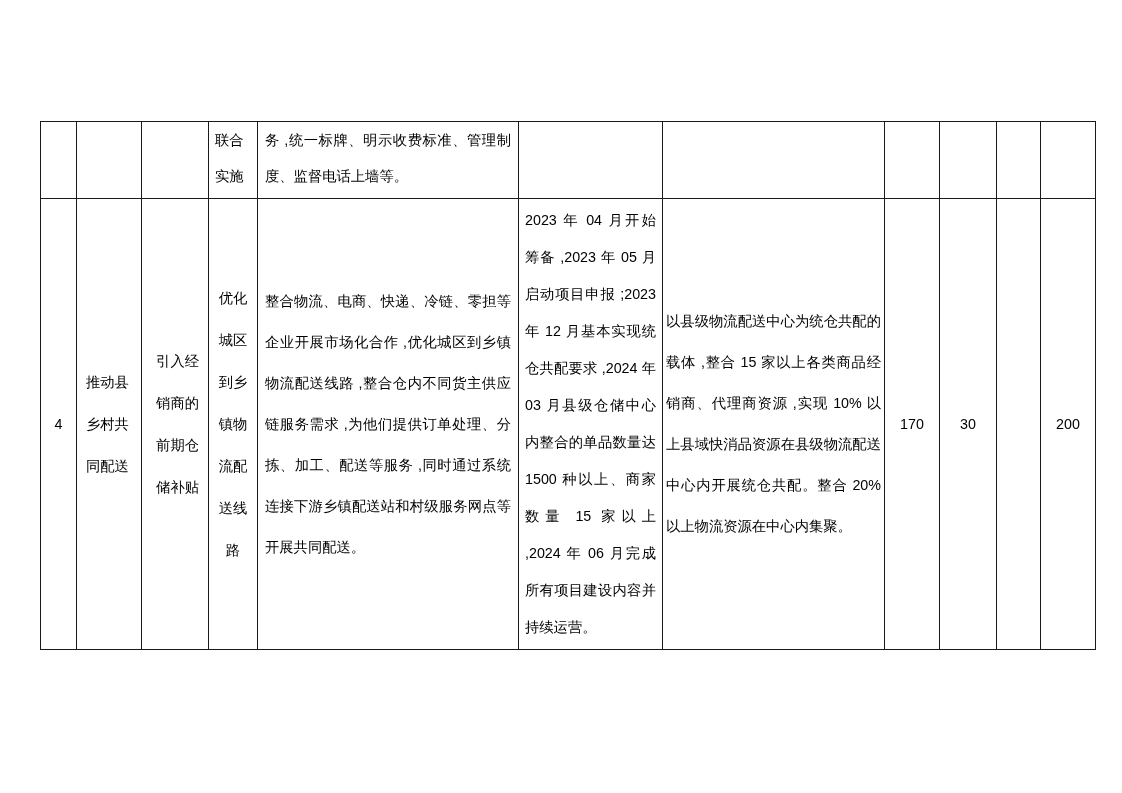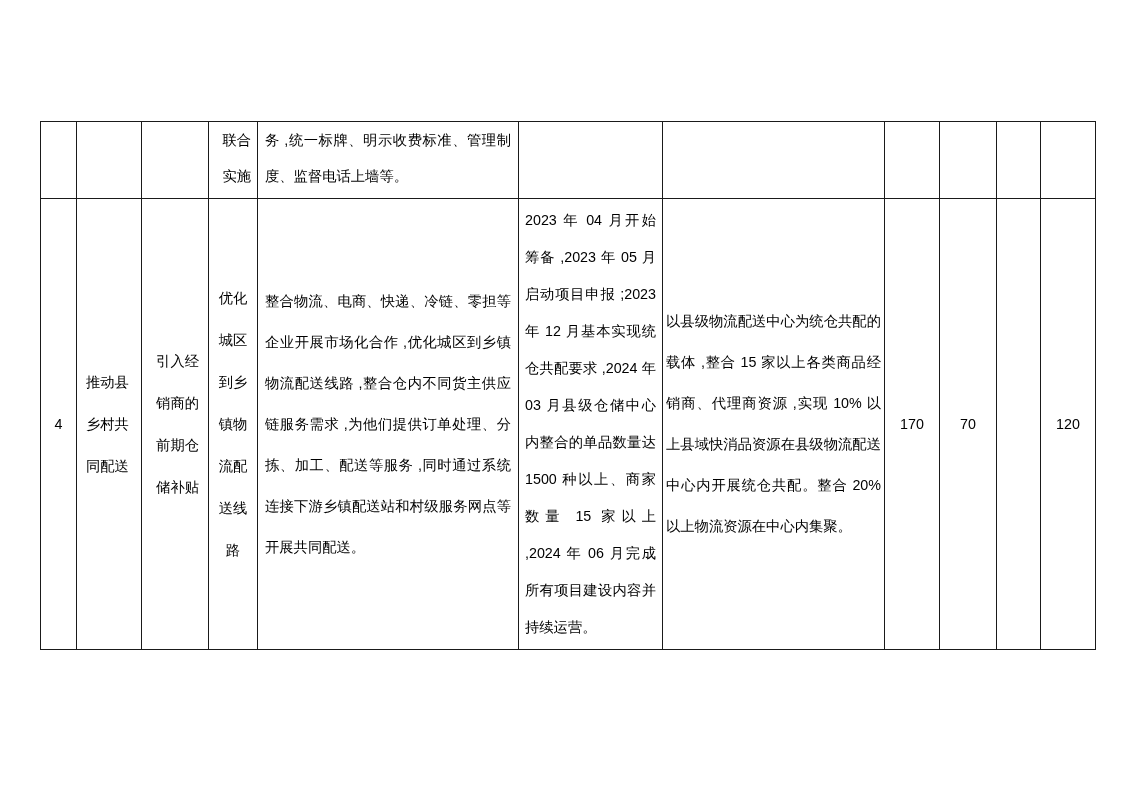--- a/index.html
+++ b/index.html
@@ -29,21 +29,21 @@
     color: #000000;
     vertical-align: middle;
     overflow: hidden;
   }
   tr.row-cont  { height: 74px; }
   tr.row-main  { height: 412px; }
 
   
   tr.row-cont td { vertical-align: bottom; }
   td.cont-company {
-    text-align: right;
+    text-align: left;
     line-height: 36px;
     padding: 0 6px 4px 6px;
   }
   td.cont-content {
     text-align: justify;
     line-height: 36px;
     padding: 0 7px 4px 7px;
   }
 
   
@@ -120,19 +120,19 @@
       </tr>
       <tr class="row-main">
         <td class="cell-seq">4</td>
         <td class="cell-name">推动县乡村共同配送</td>
         <td class="cell-measure">引入经销商的前期仓储补贴</td>
         <td class="cell-company">优化城区到乡镇物流配送线路</td>
         <td class="cell-content">整合物流、电商、快递、冷链、零担等企业开展市场化合作 ,优化城区到乡镇物流配送线路 ,整合仓内不同货主供应链服务需求 ,为他们提供订单处理、分拣、加工、配送等服务 ,同时通过系统连接下游乡镇配送站和村级服务网点等开展共同配送。</td>
         <td class="cell-schedule">2023 年 04 月开始筹备 ,2023 年 05 月启动项目申报 ;2023 年 12 月基本实现统仓共配要求 ,2024 年 03 月县级仓储中心内整合的单品数量达 1500 种以上、商家数量 15 家以上 ,2024 年 06 月完成所有项目建设内容并持续运营。</td>
         <td class="cell-target">以县级物流配送中心为统仓共配的载体 ,整合 15 家以上各类商品经销商、代理商资源 ,实现 10% 以上县域快消品资源在县级物流配送中心内开展统仓共配。整合 20% 以上物流资源在中心内集聚。</td>
         <td class="cell-num">170</td>
-        <td class="cell-num">70</td>
+        <td class="cell-num">30</td>
         <td class="cell-num"></td>
-        <td class="cell-num">120</td>
+        <td class="cell-num">200</td>
       </tr>
     </tbody>
   </table>
 </div>
 
 </body></html>

